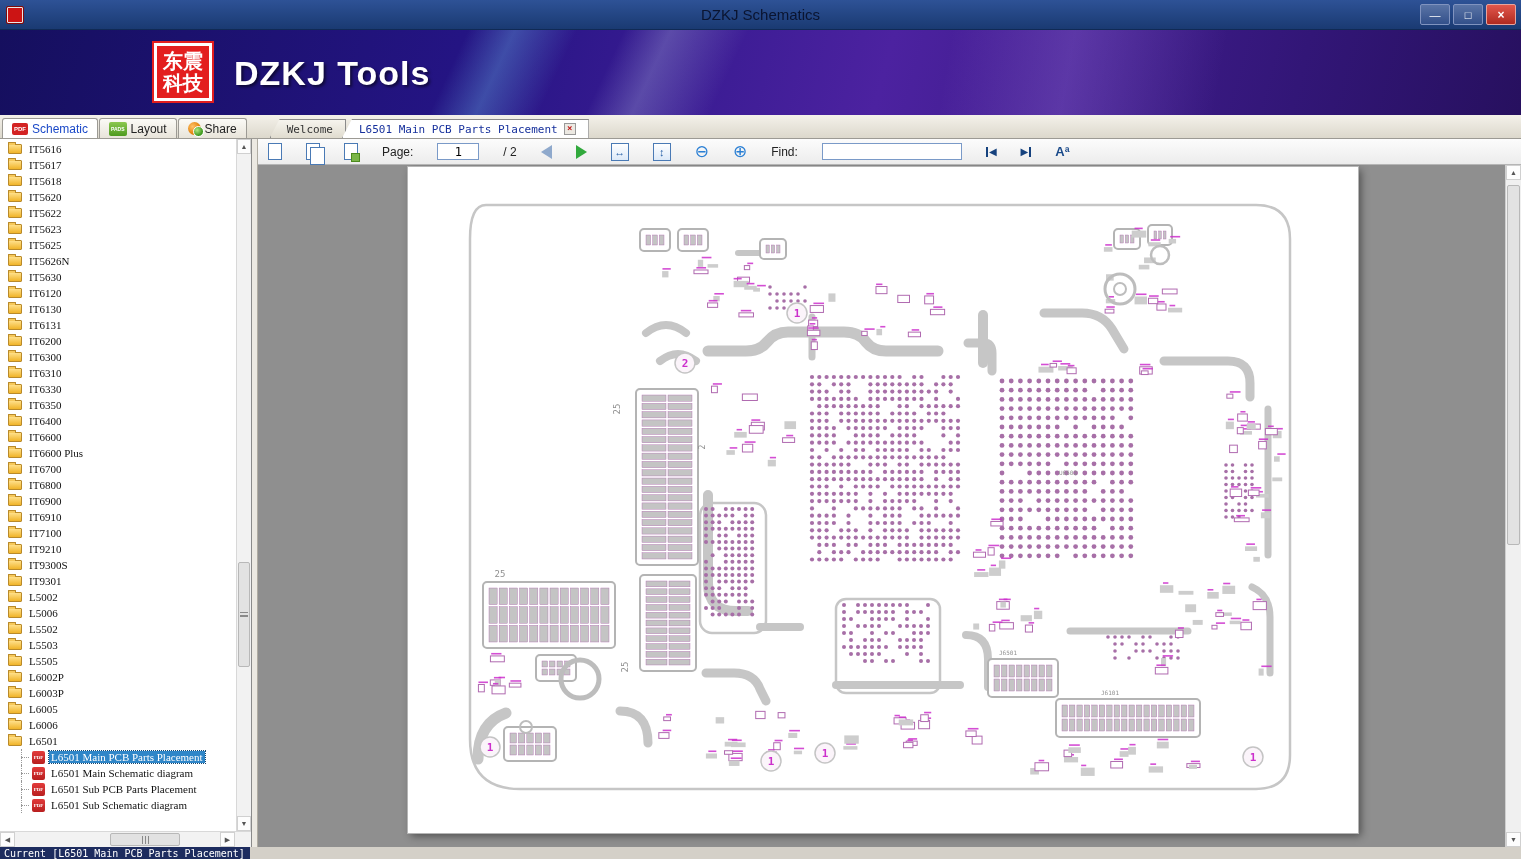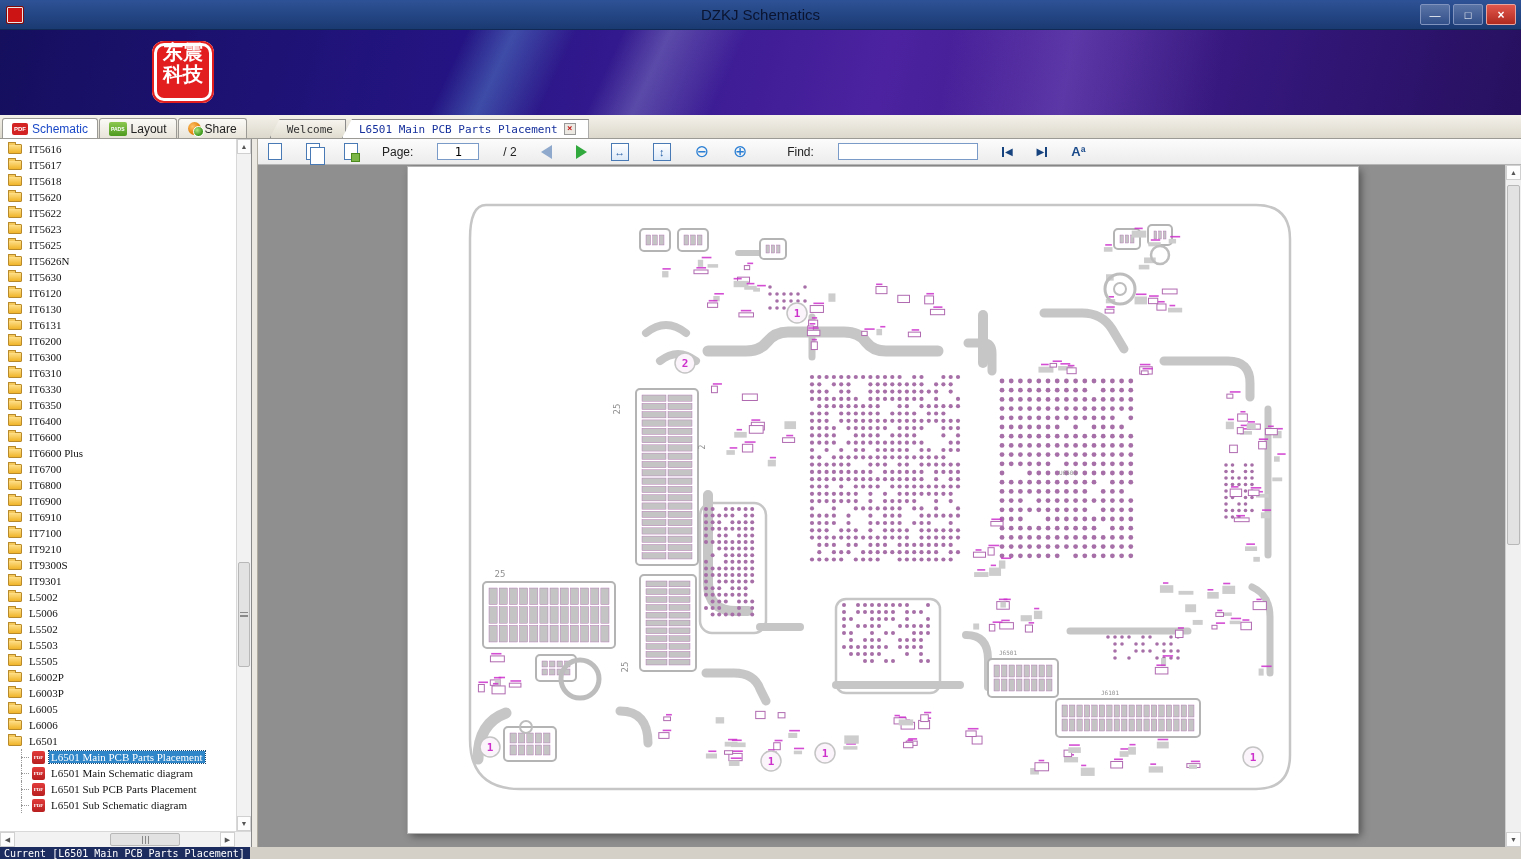--- a/index.html
+++ b/index.html
@@ -13,21 +13,21 @@
   .win-controls{margin-left:auto;display:flex;gap:3px;margin-right:5px;z-index:1}
   .win-btn{width:30px;height:21px;display:flex;align-items:center;justify-content:center;color:#fff;font-size:11px;background:linear-gradient(#5a74a6,#33508a);border:1px solid #8093bf;border-radius:2px}
   .win-btn.close{background:linear-gradient(#e2574c,#b02a20);border-color:#e8a49d;font-size:12px;font-weight:bold}
 
   
   .banner{height:85px;background:linear-gradient(105deg,#150f5e 0%,#241483 30%,#4c22a0 58%,#321677 85%,#27105f 100%);position:relative;overflow:hidden}
   .banner::before{content:"";position:absolute;inset:0;background:
     linear-gradient(115deg,rgba(120,220,255,0) 30%,rgba(120,220,255,.28) 33%,rgba(120,220,255,0) 37%),
     linear-gradient(115deg,rgba(220,245,255,0) 40%,rgba(220,245,255,.22) 43%,rgba(220,245,255,0) 48%),
     linear-gradient(100deg,rgba(190,150,255,0) 62%,rgba(190,150,255,.22) 70%,rgba(190,150,255,0) 80%)}
-  .logo{position:absolute;left:152px;top:11px;width:62px;height:62px;background:#e31e1e;border-radius:12px;box-shadow:inset 0 0 0 2px #e31e1e,inset 0 0 0 5px #fff;display:flex;flex-direction:column;align-items:center;color:#fff;font-weight:bold;font-size:20px;line-height:1.1;font-family:"DejaVu Sans",sans-serif}
+  .logo{position:absolute;left:152px;top:11px;width:62px;height:62px;background:#e31e1e;border-radius:0;box-shadow:inset 0 0 0 2px #e31e1e,inset 0 0 0 5px #fff;display:flex;flex-direction:column;align-items:center;justify-content:center;color:#fff;font-weight:bold;font-size:20px;line-height:1.1;font-family:"DejaVu Sans",sans-serif}
   .appname{position:absolute;left:234px;top:24px;color:#fff;font-size:34px;font-weight:bold;letter-spacing:1px;text-shadow:2px 2px 3px rgba(0,0,0,.55)}
   .subtitle{position:absolute;left:740px;top:29px;width:720px;text-align:center;color:#fff;font-size:27px;font-weight:bold;text-shadow:2px 2px 3px rgba(0,0,0,.55)}
 
   
   .tabrow{height:24px;background:linear-gradient(#f4f1ea,#dcd8cc);border-bottom:1px solid #9c9a94;display:flex;align-items:flex-end;padding-left:2px}
   .rtab{display:flex;align-items:center;gap:4px;height:20px;padding:0 9px;border:1px solid #9c9a94;border-bottom:none;border-radius:3px 3px 0 0;background:linear-gradient(#fbfaf6,#e8e4da);font-size:12px;color:#222;margin-right:1px;white-space:nowrap}
   .rtab.active{background:#fff;color:#1b49c8}
   .ric{display:inline-flex;align-items:center;justify-content:center}
   .ric-pdf{background:#d32323;color:#fff;font-size:6px;font-weight:bold;padding:3px 2px;border-radius:2px}
   .ric-pads{background:linear-gradient(#8cc850,#4e9a1f);color:#fff;font-size:5px;font-weight:bold;padding:4px 2px;border-radius:2px}
@@ -66,21 +66,21 @@
   .hcorner{width:16px;background:#f2f2f2}
   .splitter{width:6px;background:#ece9e2;border-right:1px solid #b0aca2}
 
   
   .rightpane{flex:1;display:flex;flex-direction:column;min-width:0}
   .toolbar{height:26px;background:linear-gradient(#fcfcfc,#ececec);border-bottom:1px solid #b5b5b5;display:flex;align-items:center;gap:24px;padding-left:10px;font-size:12px;color:#222}
   .icon-page{width:14px;height:17px;border:1px solid #4a7ab5;background:#fff;position:relative;flex:none}
   .icon-page.p2::before{content:"";position:absolute;left:3px;top:3px;width:13px;height:16px;border:1px solid #4a7ab5;background:#fff}
   .icon-page.p3::after{content:"";position:absolute;right:-3px;bottom:-3px;width:7px;height:7px;background:#7ab648;border:1px solid #4d8a1e}
   .tb-label{white-space:nowrap}
-  .tb-label.find{margin-left:16px}
+  .tb-label.find{margin-left:0}
   .tb-input{height:17px;border:1px solid #7a9ac8;font-size:12px;padding:0 3px;font-family:"DejaVu Sans Mono",monospace;background:#fff}
   .page-input{width:42px;text-align:center}
   .find-input{width:140px}
   .tri{width:0;height:0;display:inline-block}
   .tri-left{border-top:7px solid transparent;border-bottom:7px solid transparent;border-right:11px solid #8fa9cc}
   .tri-right{border-top:7px solid transparent;border-bottom:7px solid transparent;border-left:11px solid #31a93c}
   .fitbox{width:18px;height:18px;border:1px solid #4a7ab5;background:linear-gradient(#fff,#dce9f8);color:#2a62a8;font-size:11px;display:flex;align-items:center;justify-content:center}
   .zoomglyph{color:#2a7fd4;font-size:17px;line-height:1}
   .findnav{color:#16427e;font-size:10px;line-height:10px}
   .findnav.prev{border-left:2px solid #16427e;padding-left:1px}
@@ -107,20 +107,21 @@
     <div class="win-btn">□</div>
     <div class="win-btn close">×</div>
   </div>
 </div>
 
 <div class="banner">
   <div class="logo">
     <span>东震</span>
     <span>科技</span>
   </div>
+  <div class="appname">DZKJ Tools</div>
 </div>
 
 <div class="tabrow">
   <div id="ribbon-tabs" style="display:flex;align-items:flex-end">
       <div class="rtab active">
         <span class="ric ric-pdf">PDF</span>
         <span>Schematic</span>
       </div>
       <div class="rtab">
         <span class="ric ric-pads">PADS</span>

